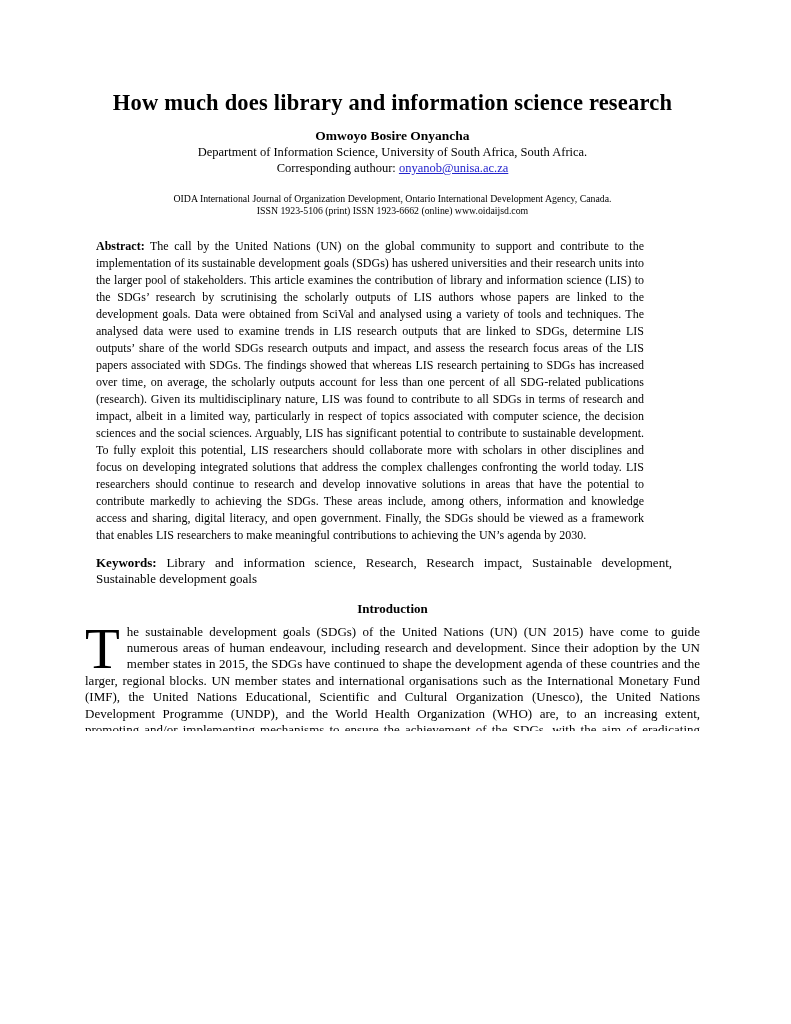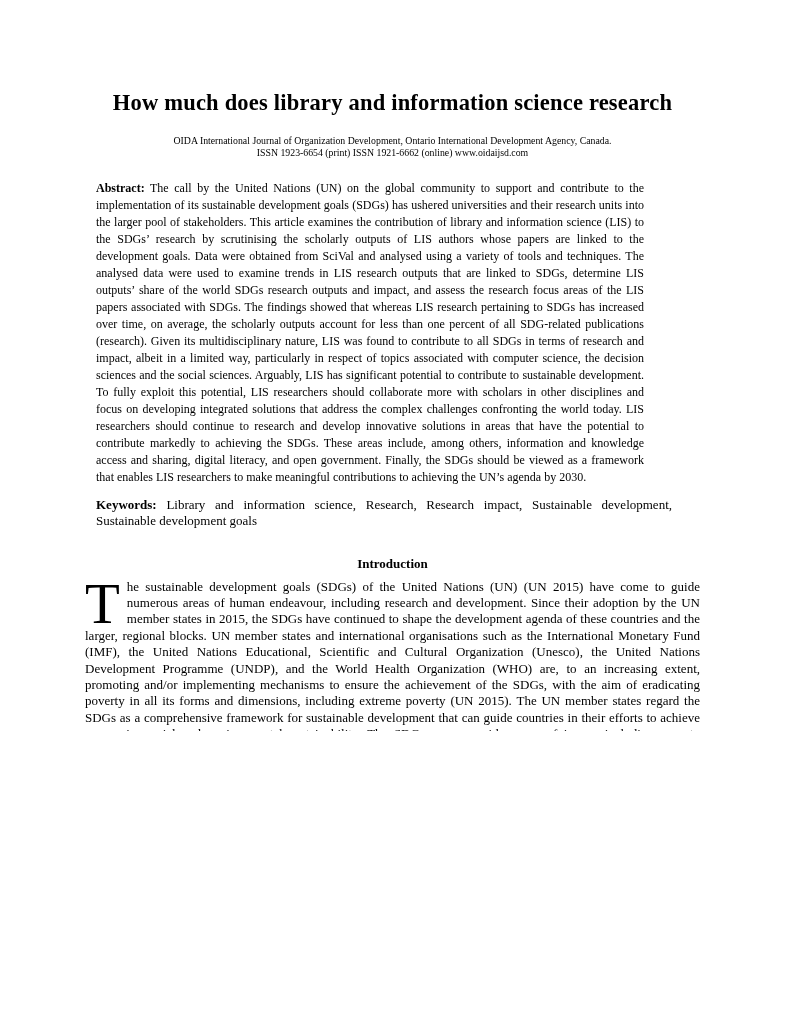--- a/index.html
+++ b/index.html
@@ -45,21 +45,21 @@
     text-align: justify;
   }
   .keywords {
     margin: 11px 28px 0 11px;
     font-size: 13px;
     line-height: 16.4px;
     text-align: justify;
   }
   .bold { font-weight: bold; }
   .section-heading {
-    margin-top: 26px;
+    margin-top: 13px;
     text-align: center;
     font-size: 13px;
     font-weight: bold;
     line-height: 16px;
   }
   .intro {
     margin: 7px 0 0 0;
     font-size: 13px;
     line-height: 16.4px;
     text-align: justify;
@@ -73,24 +73,32 @@
 </style>
 </head>
 <body>
 
 <div class="page">
 
   <h1 class="title">
     <span class="title-line">How much does library and information science research</span>
   </h1>
 
+  <div class="author-block">
+    <div class="author-name">Omwoyo Bosire Onyancha</div>
+    <div class="affiliation">Department of Information Science, University of South Africa, South Africa.</div>
+    <div class="corresponding">
+      <span>Corresponding authour:</span>
+      <a class="email" style="color: rgb(34, 34, 204);">onyanob@unisa.ac.za</a>
+    </div>
+  </div>
 
   <div class="imprint">
     <div>OIDA International Journal of Organization Development, Ontario International Development Agency, Canada.</div>
-    <div>ISSN 1923-6654 (print) ISSN 1921-6662 (online) www.oidaijsd.com</div>
+    <div>ISSN 1923-5106 (print) ISSN 1923-6662 (online) www.oidaijsd.com</div>
   </div>
 
   <div class="abstract">
     <span class="bold">Abstract:</span>
     <span>The call by the United Nations (UN) on the global community to support and contribute to the implementation of its sustainable development goals (SDGs) has ushered universities and their research units into the larger pool of stakeholders. This article examines the contribution of library and information science (LIS) to the SDGs’ research by scrutinising the scholarly outputs of LIS authors whose papers are linked to the development goals. Data were obtained from SciVal and analysed using a variety of tools and techniques. The analysed data were used to examine trends in LIS research outputs that are linked to SDGs, determine LIS outputs’ share of the world SDGs research outputs and impact, and assess the research focus areas of the LIS papers associated with SDGs. The findings showed that whereas LIS research pertaining to SDGs has increased over time, on average, the scholarly outputs account for less than one percent of all SDG-related publications (research). Given its multidisciplinary nature, LIS was found to contribute to all SDGs in terms of research and impact, albeit in a limited way, particularly in respect of topics associated with computer science, the decision sciences and the social sciences. Arguably, LIS has significant potential to contribute to sustainable development. To fully exploit this potential, LIS researchers should collaborate more with scholars in other disciplines and focus on developing integrated solutions that address the complex challenges confronting the world today. LIS researchers should continue to research and develop innovative solutions in areas that have the potential to contribute markedly to achieving the SDGs. These areas include, among others, information and knowledge access and sharing, digital literacy, and open government. Finally, the SDGs should be viewed as a framework that enables LIS researchers to make meaningful contributions to achieving the UN’s agenda by 2030.</span>
   </div>
 
   <div class="keywords">
     <span class="bold">Keywords:</span>
     <span>Library and information science, Research, Research impact, Sustainable development, Sustainable development goals</span>

